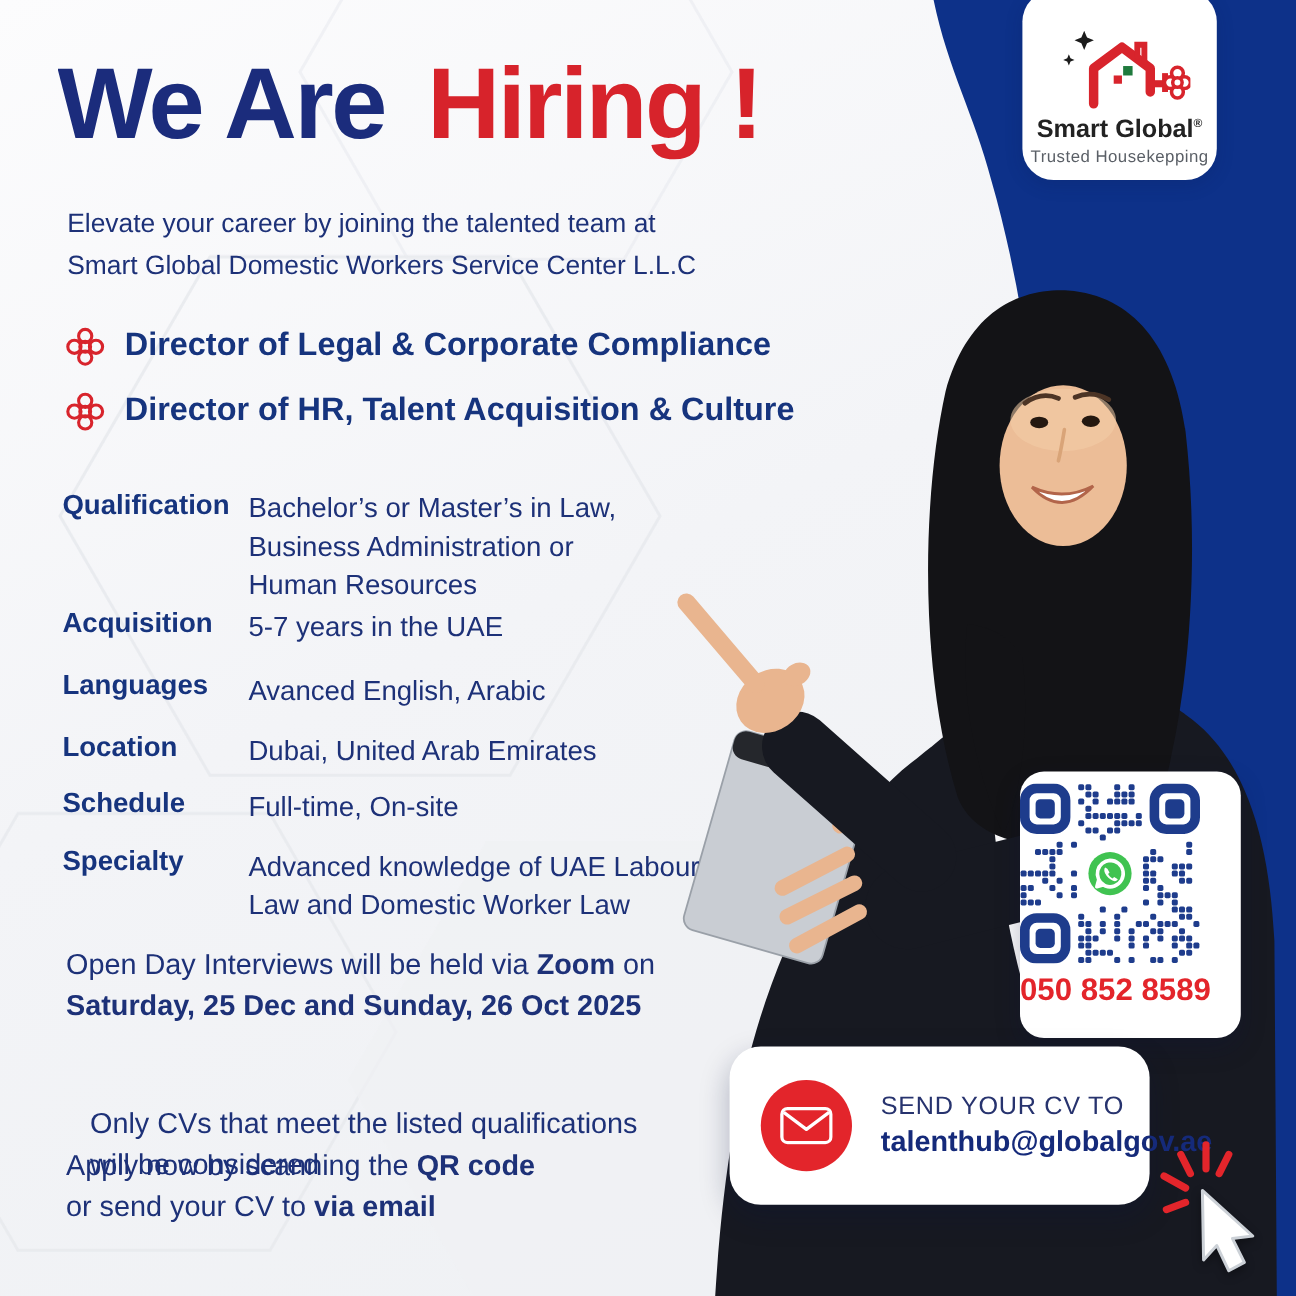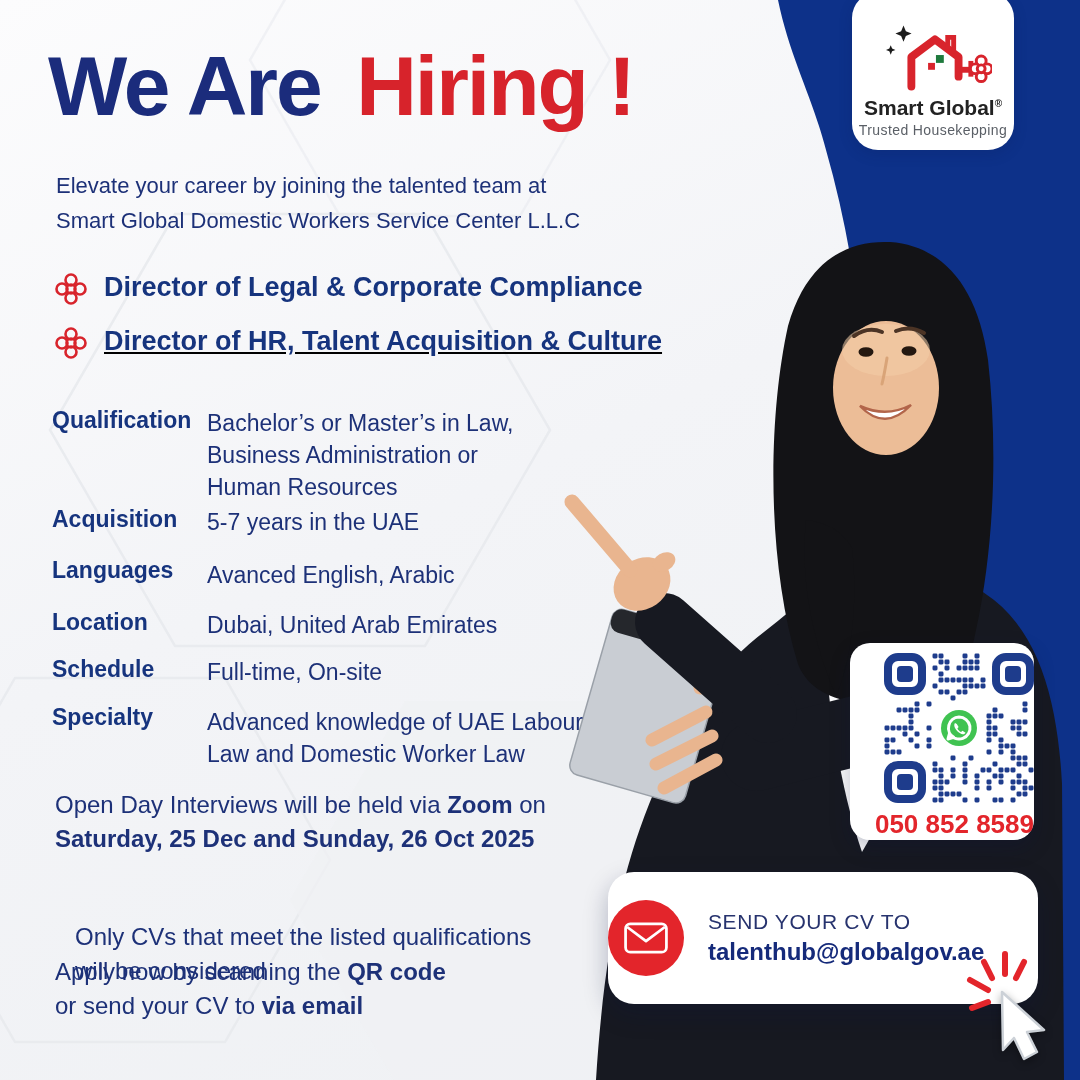--- a/index.html
+++ b/index.html
@@ -38,28 +38,28 @@
   .position-row .pos-label{font-size:27px;font-weight:700;color:#16347e;white-space:nowrap;}
 
   .detail-label{position:absolute;left:52px;font-size:23px;font-weight:700;color:#16347e;z-index:2;text-align:right;}
   .detail-value{position:absolute;left:207px;font-size:23px;color:var(--text);
     line-height:32px;white-space:pre-line;z-index:2;}
 
   .note{position:absolute;left:55px;font-size:24px;color:var(--text);line-height:34px;z-index:2;}
   .note b{font-weight:700;}
   .pre-line{white-space:pre-line;}
 
-  .qr-card{position:absolute;left:850px;top:643px;width:184px;height:197px;background:#fff;
+  .qr-card{position:absolute;left:850px;top:643px;width:184px;height:222px;background:#fff;
     border-radius:20px;box-shadow:0 8px 20px rgba(10,20,60,.25);z-index:5;
-    display:flex;flex-direction:column;align-items:flex-end;padding-top:10px;}
+    display:flex;flex-direction:column;align-items:flex-start;padding-top:10px;}
   .qr-phone{font-size:26px;font-weight:800;color:var(--phone-red);margin-top:6px;white-space:nowrap;}
 
-  .email-card{position:absolute;left:608px;top:872px;width:430px;height:132px;background:#fff;
+  .email-card{position:absolute;left:608px;top:872px;width:350px;height:132px;background:#fff;
     border-radius:26px;box-shadow:0 10px 24px rgba(10,20,60,.28);z-index:6;
-    display:flex;align-items:center;gap:24px;}
+    display:flex;align-items:center;gap:24px;padding-left:26px;}
   .mail-circle{width:76px;height:76px;border-radius:50%;background:var(--phone-red);
     display:flex;align-items:center;justify-content:center;flex:0 0 auto;}
   .email-heading{font-size:21px;color:#27336e;letter-spacing:.6px;}
   .email-addr{font-size:24px;font-weight:800;color:#152a7a;margin-top:4px;}
 
   .cursor{position:absolute;left:948px;top:940px;width:130px;height:135px;z-index:7;}
 </style>
 </head>
 <body>
 
@@ -143,21 +143,21 @@
       <g fill="none" stroke="#d8242c" stroke-width="2.6">
         <circle cx="17" cy="8" r="5.5"></circle>
           <circle cx="26" cy="17" r="5.5"></circle>
           <circle cx="17" cy="26" r="5.5"></circle>
           <circle cx="8" cy="17" r="5.5"></circle>
           <circle cx="17" cy="17" r="4.5"></circle>
       </g>
     </svg>
     <span class="pos-label">Director of Legal &amp; Corporate Compliance</span>
   </div>
-  <div class="position-row" style="top:326px;text-decoration:underline;">
+  <div class="position-row" style="top:326px;">
     <svg width="34" height="34" viewBox="0 0 34 34">
       <g fill="none" stroke="#d8242c" stroke-width="2.6">
         <circle cx="17" cy="8" r="5.5"></circle>
           <circle cx="26" cy="17" r="5.5"></circle>
           <circle cx="17" cy="26" r="5.5"></circle>
           <circle cx="8" cy="17" r="5.5"></circle>
           <circle cx="17" cy="17" r="4.5"></circle>
       </g>
     </svg>
     <span class="pos-label">Director of HR, Talent Acquisition &amp; Culture</span>

